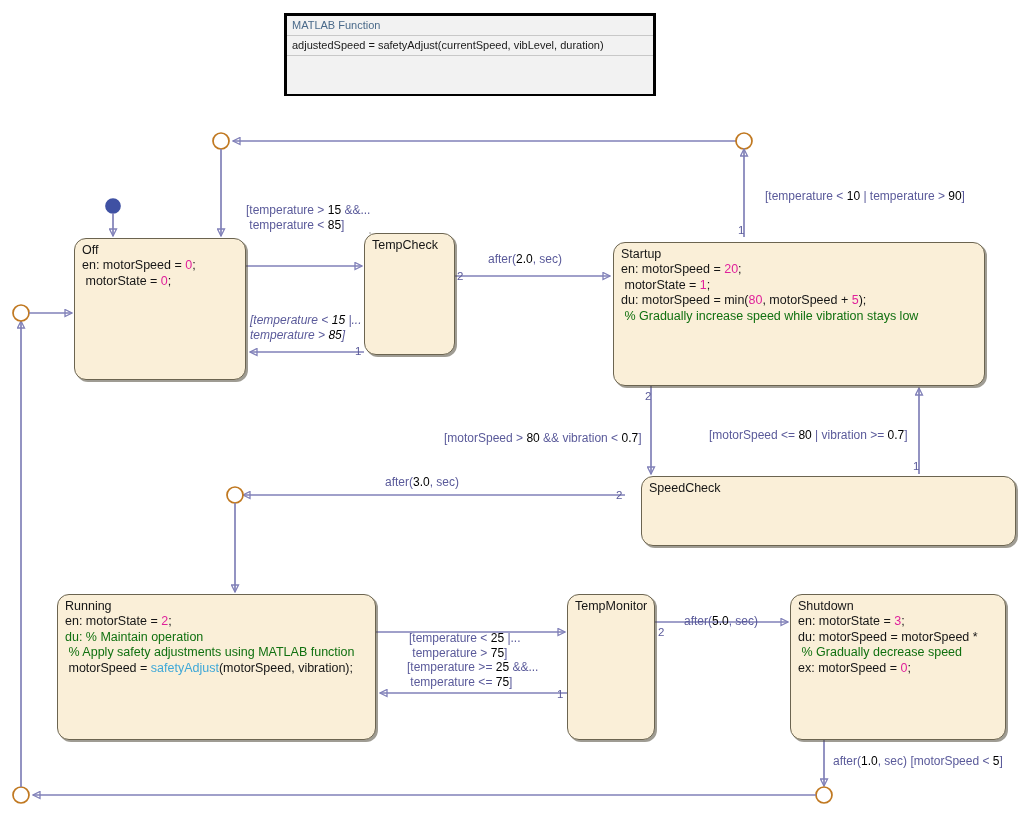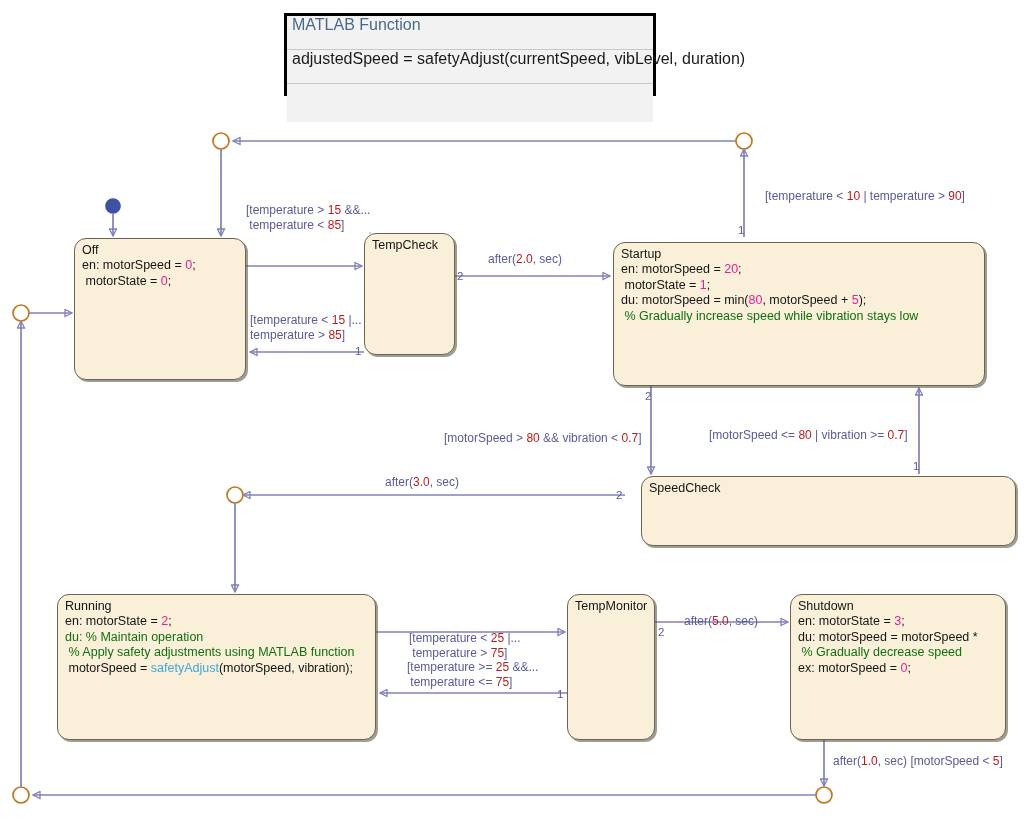--- a/index.html
+++ b/index.html
@@ -31,22 +31,22 @@
   
   .mfun-block {
     position: absolute;
     background: #f2f2f2;
     border: 3px solid #000000;
     box-sizing: border-box;
   }
   .mfun-line {
     background: #f2f2f2;
     border-bottom: 1px solid #c8c8c8;
-    padding: 1px 5px 16px 5px;
-    font-size: 16px;
+    padding: 1px 5px 2px 5px;
+    font-size: 11px;
     line-height: 16px;
     white-space: nowrap;
   }
   .mfun-title { color: #4a6a8a; }
   .mfun-sig { color: #1a1a1a; }
   .mfun-body { background: #f2f2f2; height: 38px; }
 
   
   .state {
     position: absolute;
@@ -76,21 +76,21 @@
 
   
   .tlabel {
     position: absolute;
     font-size: 12px;
     line-height: 14.5px;
     color: #5a5a9a;
     white-space: pre;
     pointer-events: none;
   }
-  .tlabel .num { color: #b91c1c; }
+  .tlabel .num { color: #000000; }
 
   
   .pnum {
     position: absolute;
     font-size: 11.5px;
     color: #5a5a9a;
     line-height: 12px;
   }
 </style>
 </head>
@@ -197,21 +197,21 @@
     <div class="state-name">Shutdown</div>
     <div class="state-body"><span>en: motorState = </span><span class="num">3</span><span>;</span>
 <span>du: motorSpeed = motorSpeed * </span>
 <span class="cmt"> % Gradually decrease speed</span>
 <span>ex: motorSpeed = </span><span class="num">0</span><span>;</span></div>
   </div>
 
   <div class="tlabel" style="left:246px; top:203px;"><span>[temperature &gt; </span><span class="num">15</span><span> &amp;&amp;...</span>
 <span> temperature &lt; </span><span class="num">85</span><span>]</span></div>
 
-  <div class="tlabel" style="left:250px; top:313px;"><span>[temperature &lt; </span><span class="num">15</span><span> |...</span>
+  <div class="tlabel" style="left:250px; top:313px;font-style:italic;"><span>[temperature &lt; </span><span class="num">15</span><span> |...</span>
 <span>temperature &gt; </span><span class="num">85</span><span>]</span></div>
 
   <div class="tlabel" style="left:488px; top:252px;"><span>after(</span><span class="num">2.0</span><span>, sec)</span></div>
 
   <div class="tlabel" style="left:765px; top:189px;"><span>[temperature &lt; </span><span class="num">10</span><span> | temperature &gt; </span><span class="num">90</span><span>]</span></div>
 
   <div class="tlabel" style="left:444px; top:431px;"><span>[motorSpeed &gt; </span><span class="num">80</span><span> &amp;&amp; vibration &lt; </span><span class="num">0.7</span><span>]</span></div>
 
   <div class="tlabel" style="left:709px; top:428px;"><span>[motorSpeed &lt;= </span><span class="num">80</span><span> | vibration &gt;= </span><span class="num">0.7</span><span>]</span></div>
 

